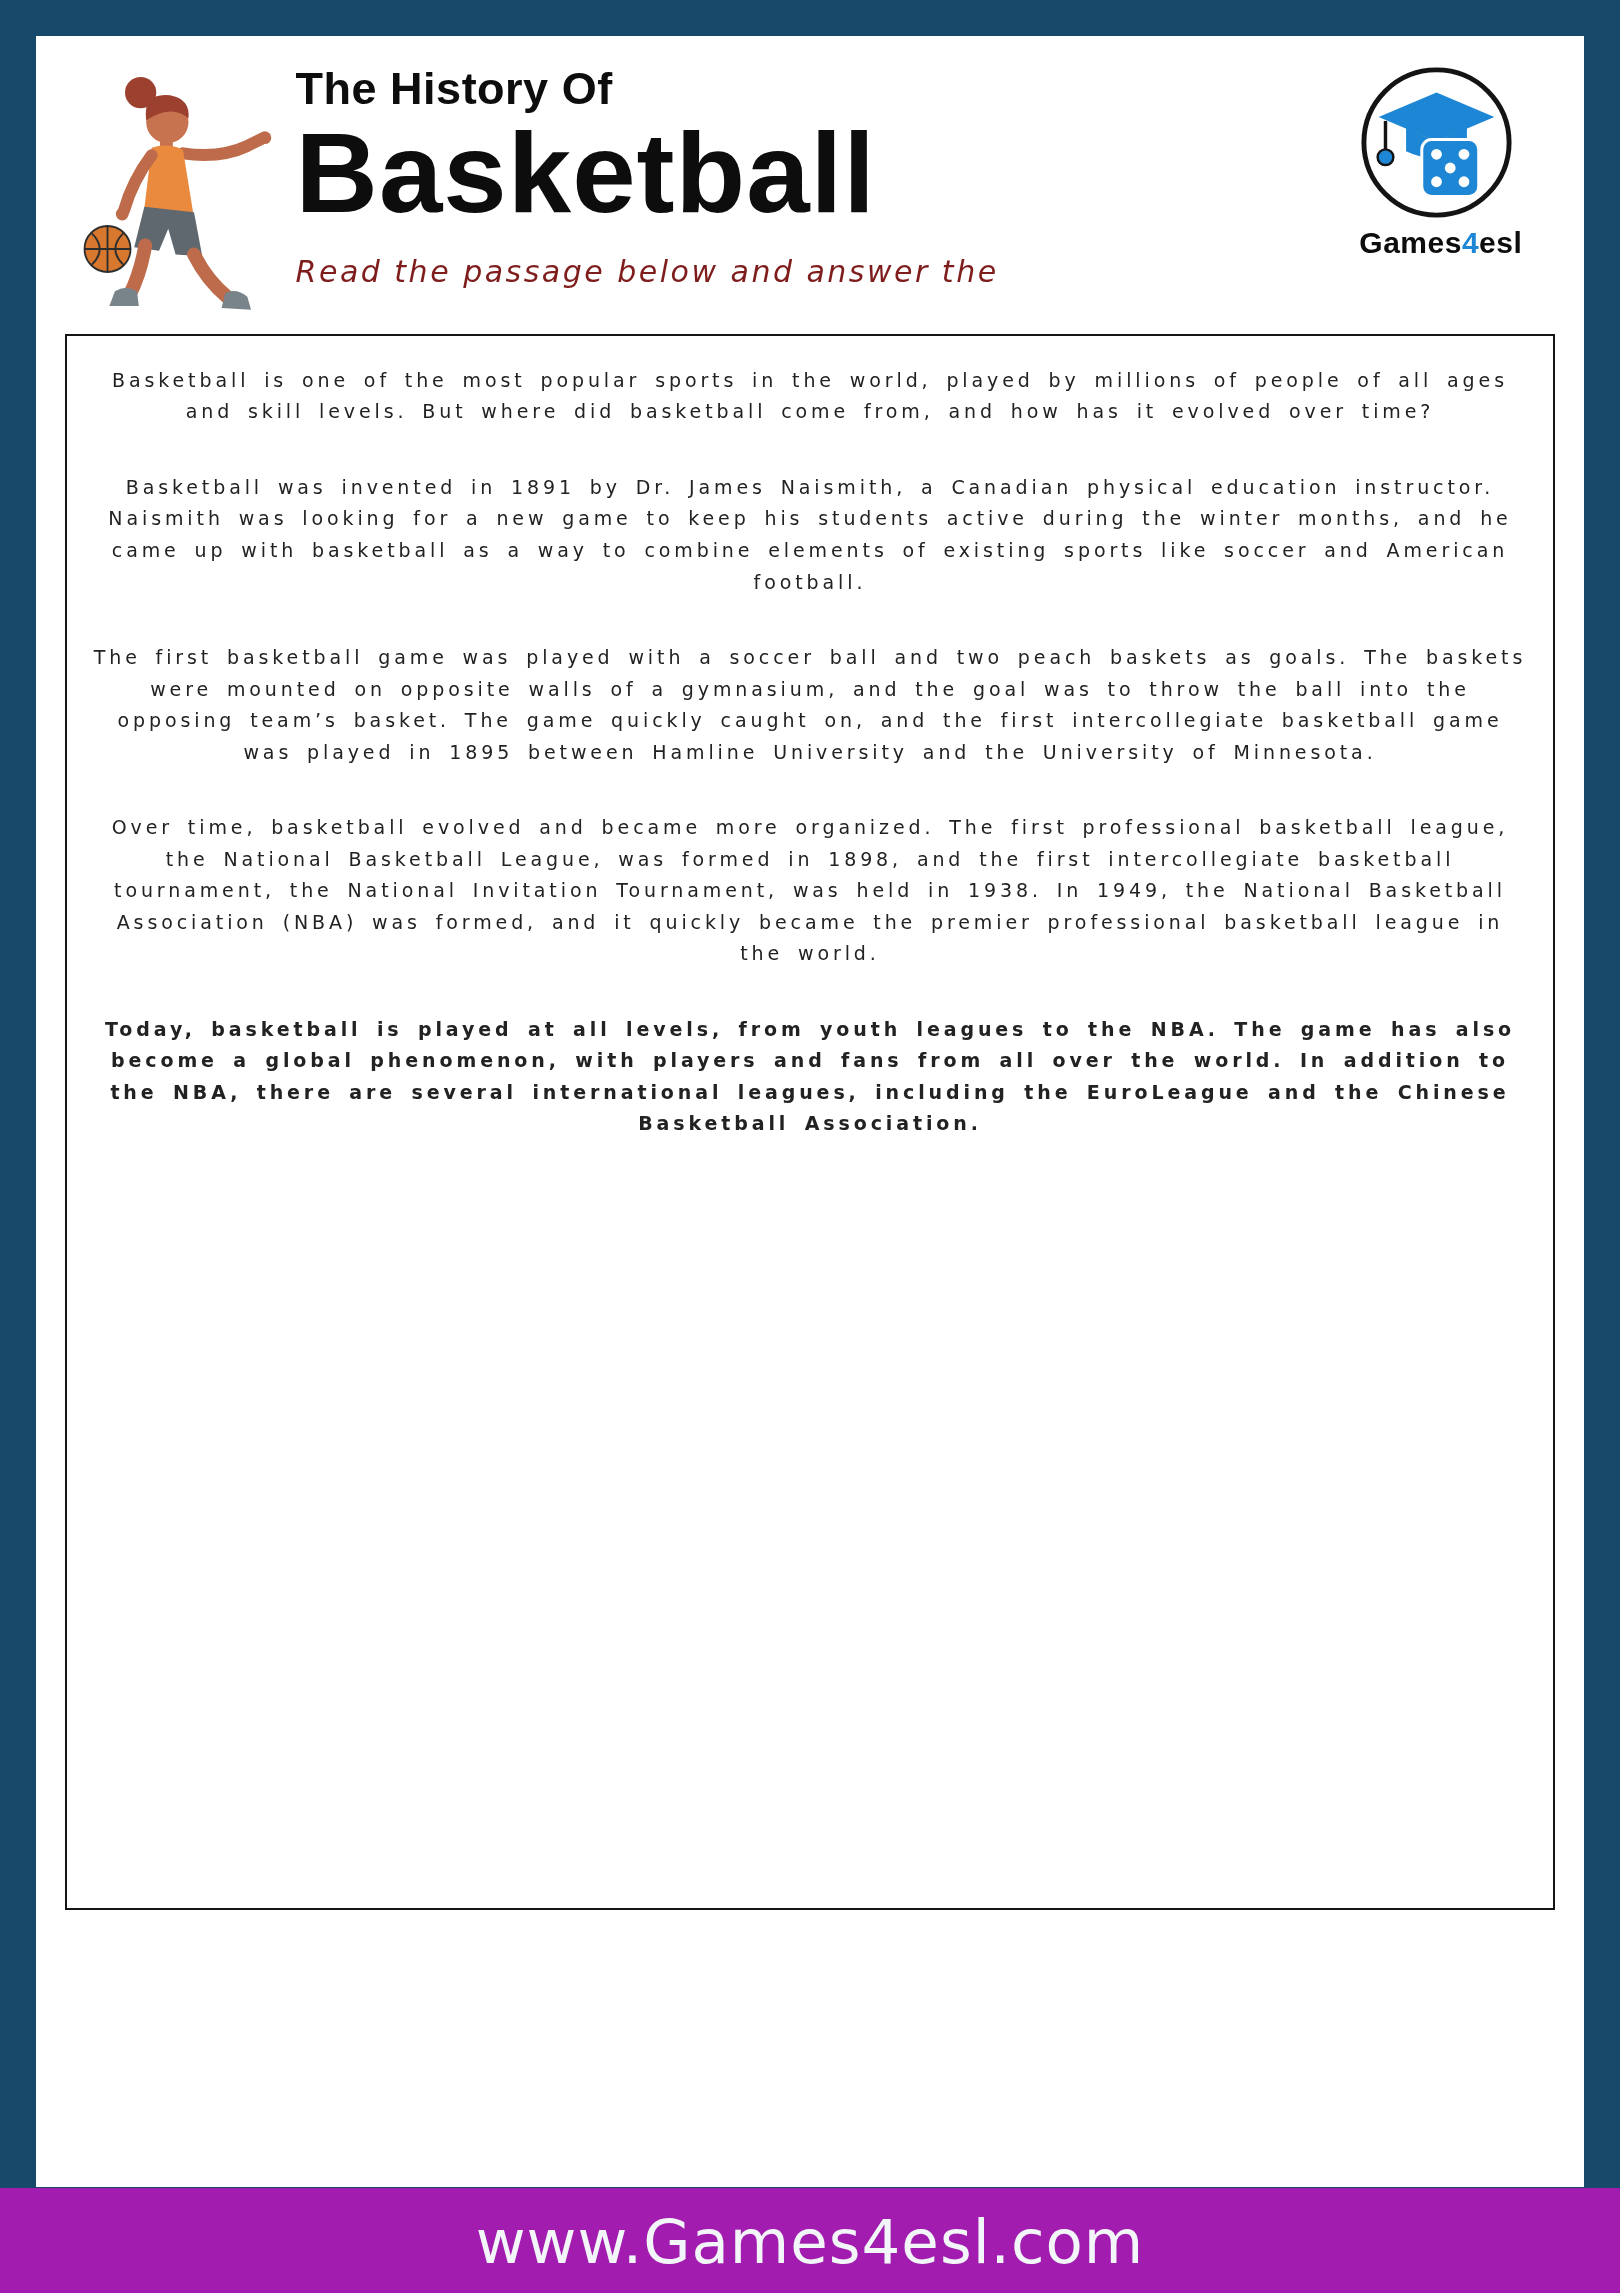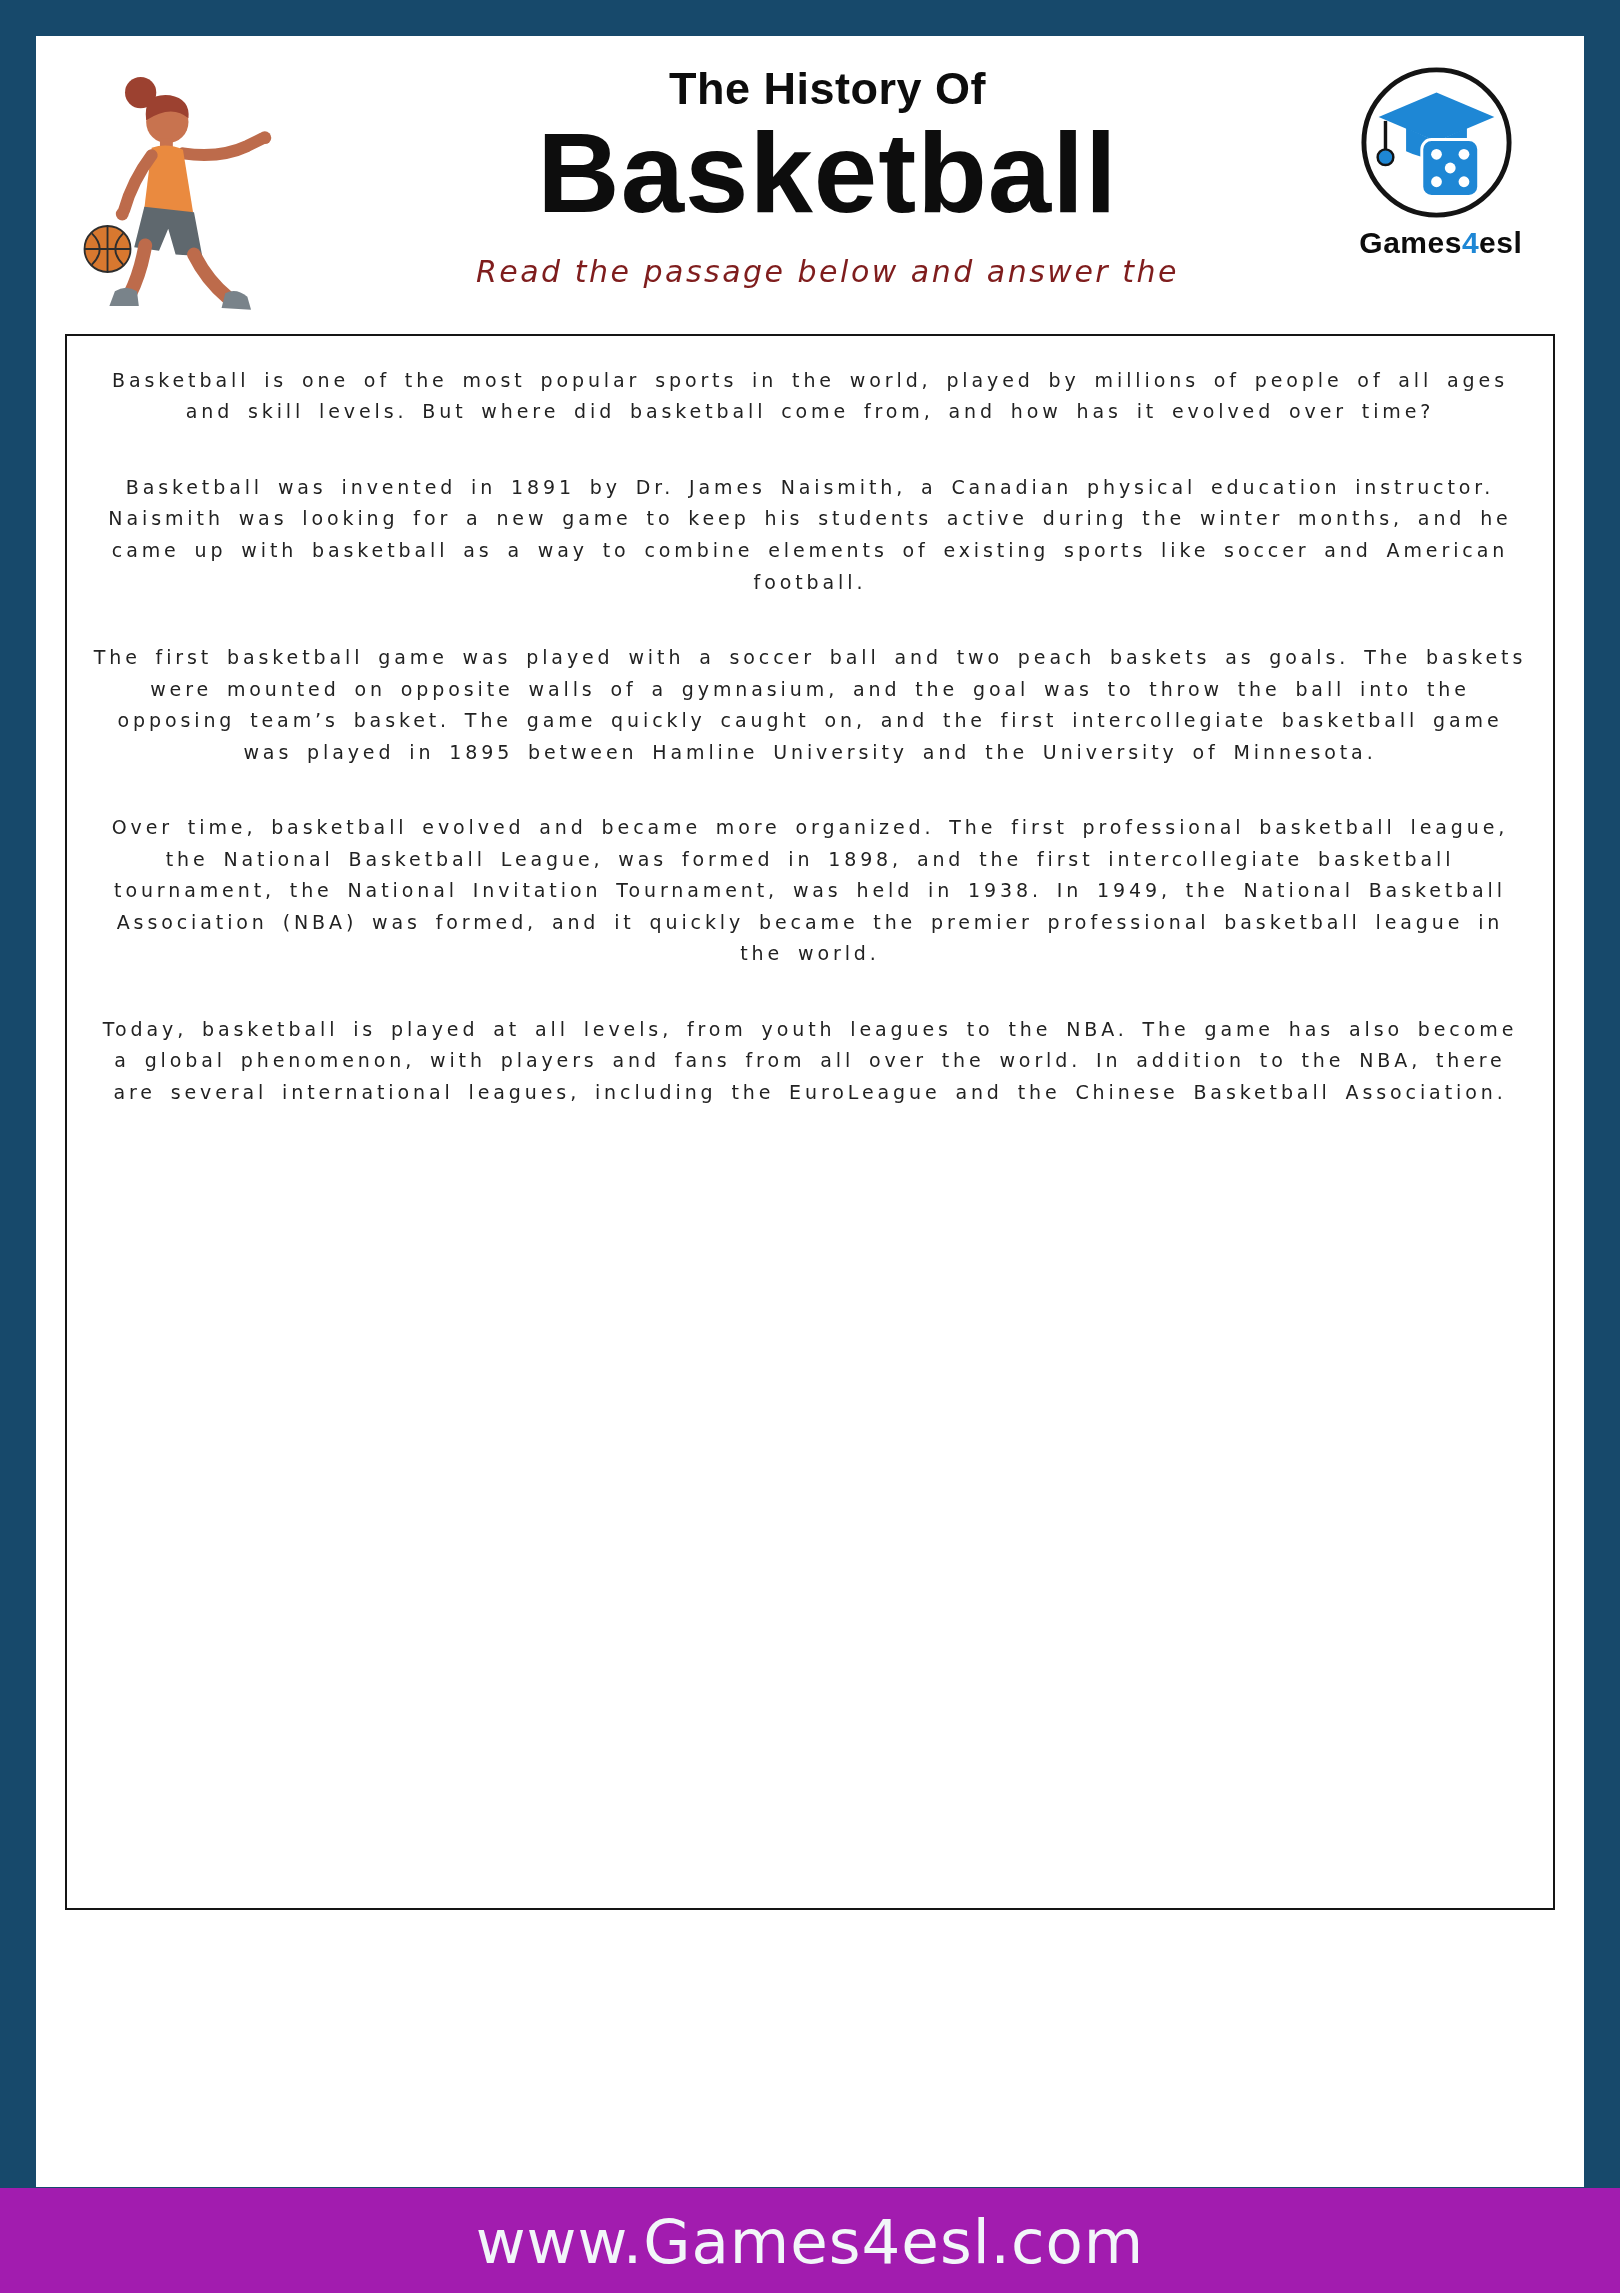--- a/index.html
+++ b/index.html
@@ -28,21 +28,21 @@
     align-items: flex-start;
     padding: 15.7px 13.7px 0 19.6px;
     height: 294px;
   }
   .illustration-wrap {
     flex: 0 0 240px;
     padding-top: 13.7px;
   }
   .title-block {
     flex: 1 1 auto;
-    text-align: center;
+    text-align: left;
     padding-top: 11.8px;
   }
   .title-small {
     font-family: "Liberation Sans", sans-serif;
     font-weight: bold;
     font-size: 45px;
     color: #0d0d0d;
     letter-spacing: 0.5px;
   }
   .title-big {
@@ -84,21 +84,21 @@
   }
   .passage-box p {
     font-size: 19px;
     line-height: 1.66;
     letter-spacing: 3.9px;
     word-spacing: 4.9px;
     text-align: center;
     color: #222222;
     margin-bottom: 44px;
   }
-  .passage-box p:last-child { margin-bottom: 0; }
+  .passage-box p:last-child { margin-bottom: 0; font-weight: bold; }
   .footer {
     position: absolute;
     left: 0;
     bottom: 0;
     width: 100%;
     height: 106px;
     display: flex;
     align-items: center;
     justify-content: center;
     background: #a21caf;

